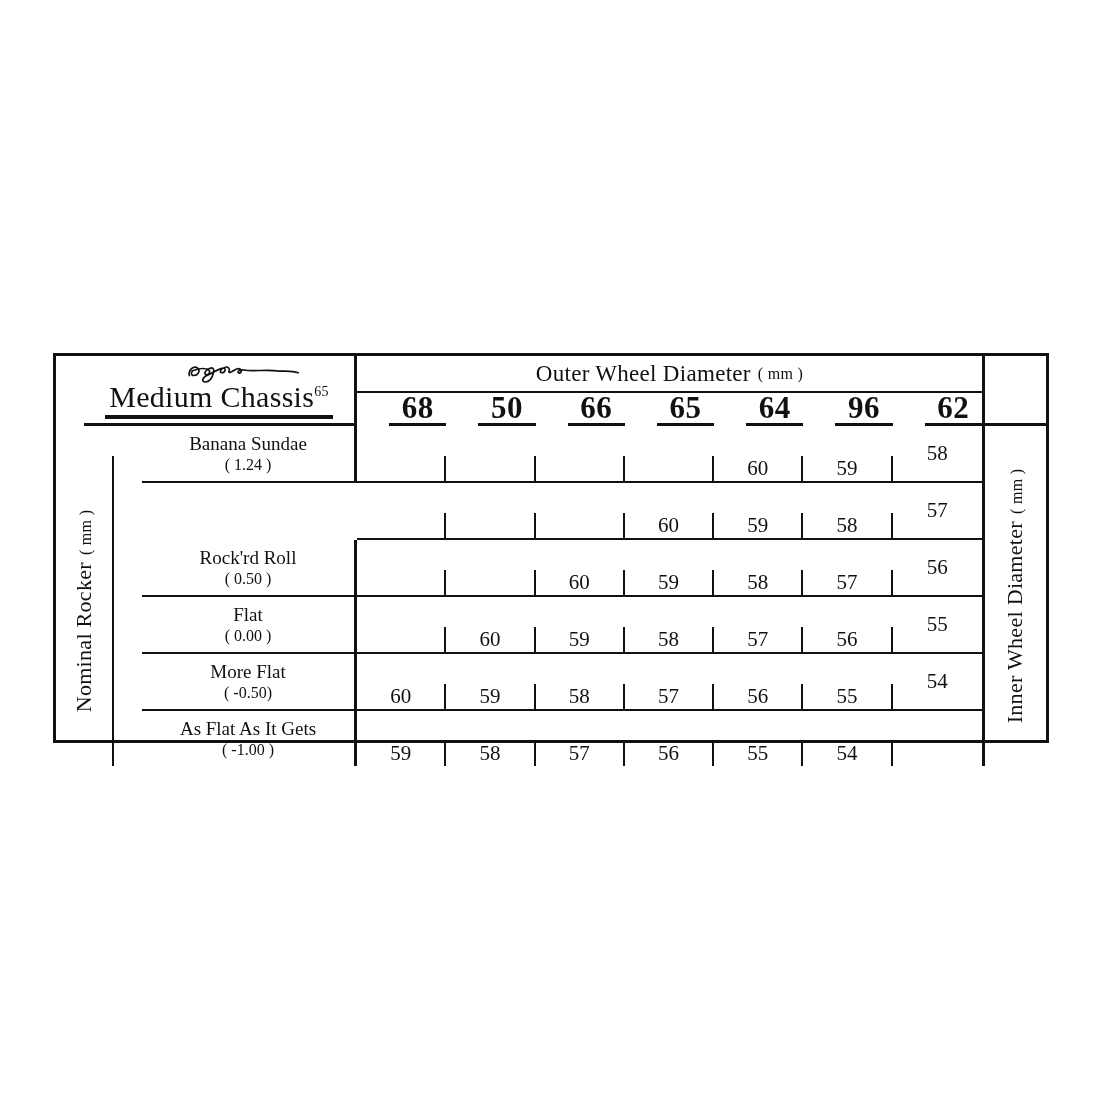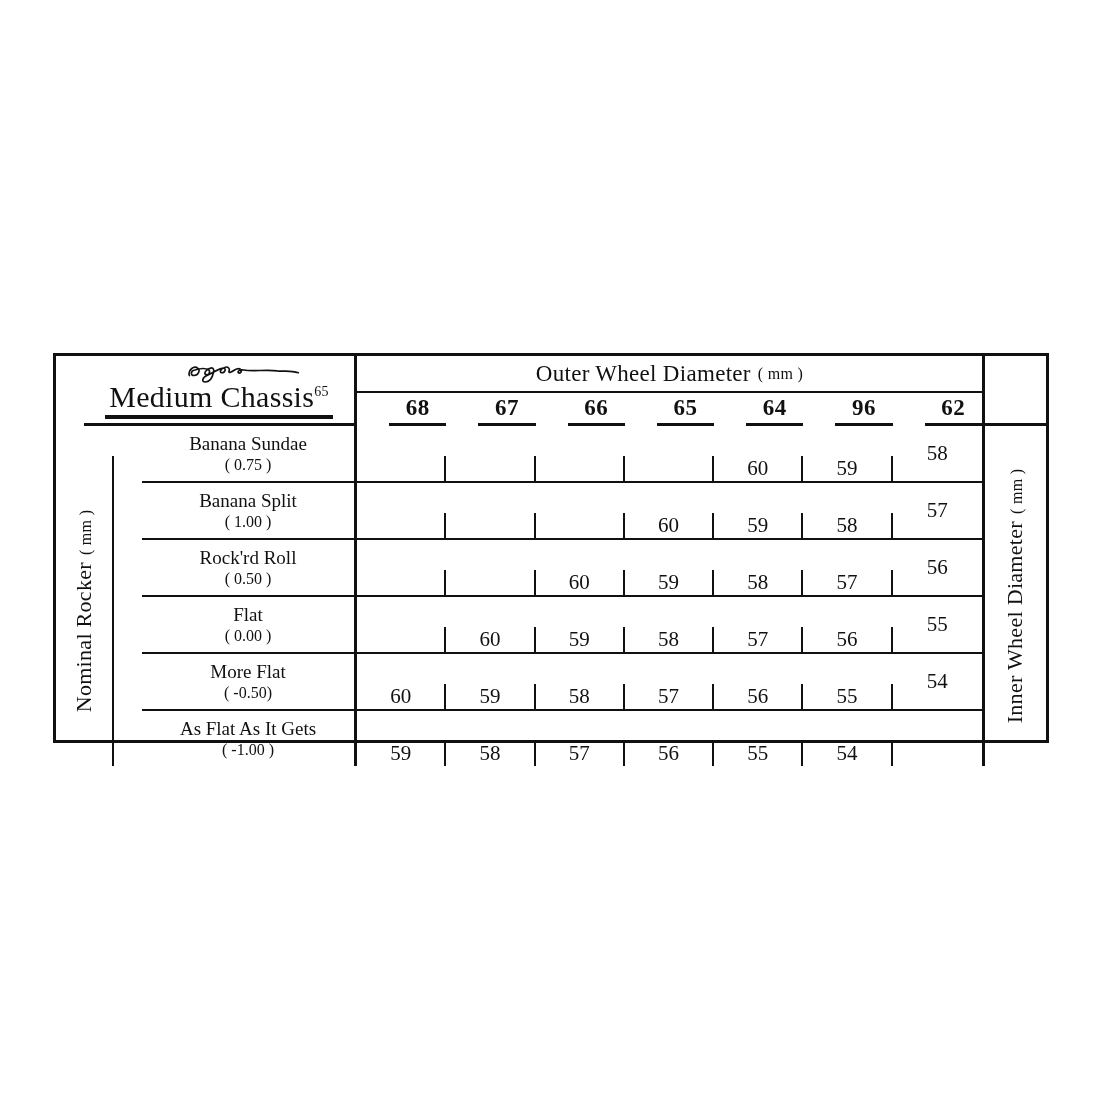--- a/index.html
+++ b/index.html
@@ -23,21 +23,21 @@
   .bl3 { border-left:3px solid #111; }
 
   .logo-cell { flex-direction:column; justify-content:center; padding-bottom:4px; }
   .signature-svg { display:block; margin:0 0 -3px 46px; }
   .title-line { font-size:30px; line-height:1.1; border-bottom:4px solid #111; padding:0 4px 2px 4px; letter-spacing:0.3px; white-space:nowrap; }
   .title-sup { font-size:14px; vertical-align:super; line-height:0; }
 
   .outer-header { font-size:23px; letter-spacing:0.3px;justify-content:center; }
   .outer-unit { font-size:16px; margin-left:7px; }
 
-  .num-cell { font-size:23px; font-weight:bold; letter-spacing:0.5px;margin-left:32px; }
+  .num-cell { font-size:31px; font-weight:bold; letter-spacing:0.5px;margin-left:32px; }
 
   .vlabel { transform:rotate(-90deg); white-space:nowrap; font-size:22px; letter-spacing:0.3px; }
   .vunit { font-size:16px; margin-left:7px; }
 
   .label-cell { flex-direction:column; line-height:1.2; }
   .row-name { font-size:19px; }
   .row-rocker { font-size:16px; }
 
   .data-cell { font-size:21px; }
 </style>
@@ -61,38 +61,34 @@
     </div>
 
     <div class="cell outer-header bb2" style="grid-area:1/3/2/10">
       <span>Outer Wheel Diameter</span>
       <span class="outer-unit">( mm )</span>
     </div>
 
     <div class="cell bl3 bb3" style="grid-area:1/10/3/11"></div>
 
     <div class="cell num-cell bb3" style="grid-area:2/3/3/4">68</div>
-    <div class="cell num-cell bb3" style="grid-area:2/4/3/5">67</div>
+    <div class="cell num-cell bb3" style="grid-area:2/4/3/5">50</div>
     <div class="cell num-cell bb3" style="grid-area:2/5/3/6">66</div>
     <div class="cell num-cell bb3" style="grid-area:2/6/3/7">65</div>
     <div class="cell num-cell bb3" style="grid-area:2/7/3/8">64</div>
     <div class="cell num-cell bb3" style="grid-area:2/8/3/9">96</div>
     <div class="cell num-cell bb3" style="grid-area:2/9/3/10">62</div>
 
     <div class="cell br2" style="grid-area:3/1/9/2">
       <span class="vlabel"><span>Nominal Rocker</span><span class="vunit">( mm )</span></span>
     </div>
 
     <div class="cell label-cell br3 bb2" style="grid-area:3/2/4/3">
       <div class="row-name">Banana Sundae</div>
-      <div class="row-rocker">( 0.75 )</div>
-    </div>
-    <div class="cell label-cell br3 bb2" style="grid-area:4/2/5/3">
-      <div class="row-name">Banana Split</div>
-      <div class="row-rocker">( 1.00 )</div>
+      <div class="row-rocker">( 1.24 )</div>
     </div>
     <div class="cell label-cell br3 bb2" style="grid-area:5/2/6/3">
       <div class="row-name">Rock'rd Roll</div>
       <div class="row-rocker">( 0.50 )</div>
     </div>
     <div class="cell label-cell br3 bb2" style="grid-area:6/2/7/3">
       <div class="row-name">Flat</div>
       <div class="row-rocker">( 0.00 )</div>
     </div>
     <div class="cell label-cell br3 bb2" style="grid-area:7/2/8/3">

